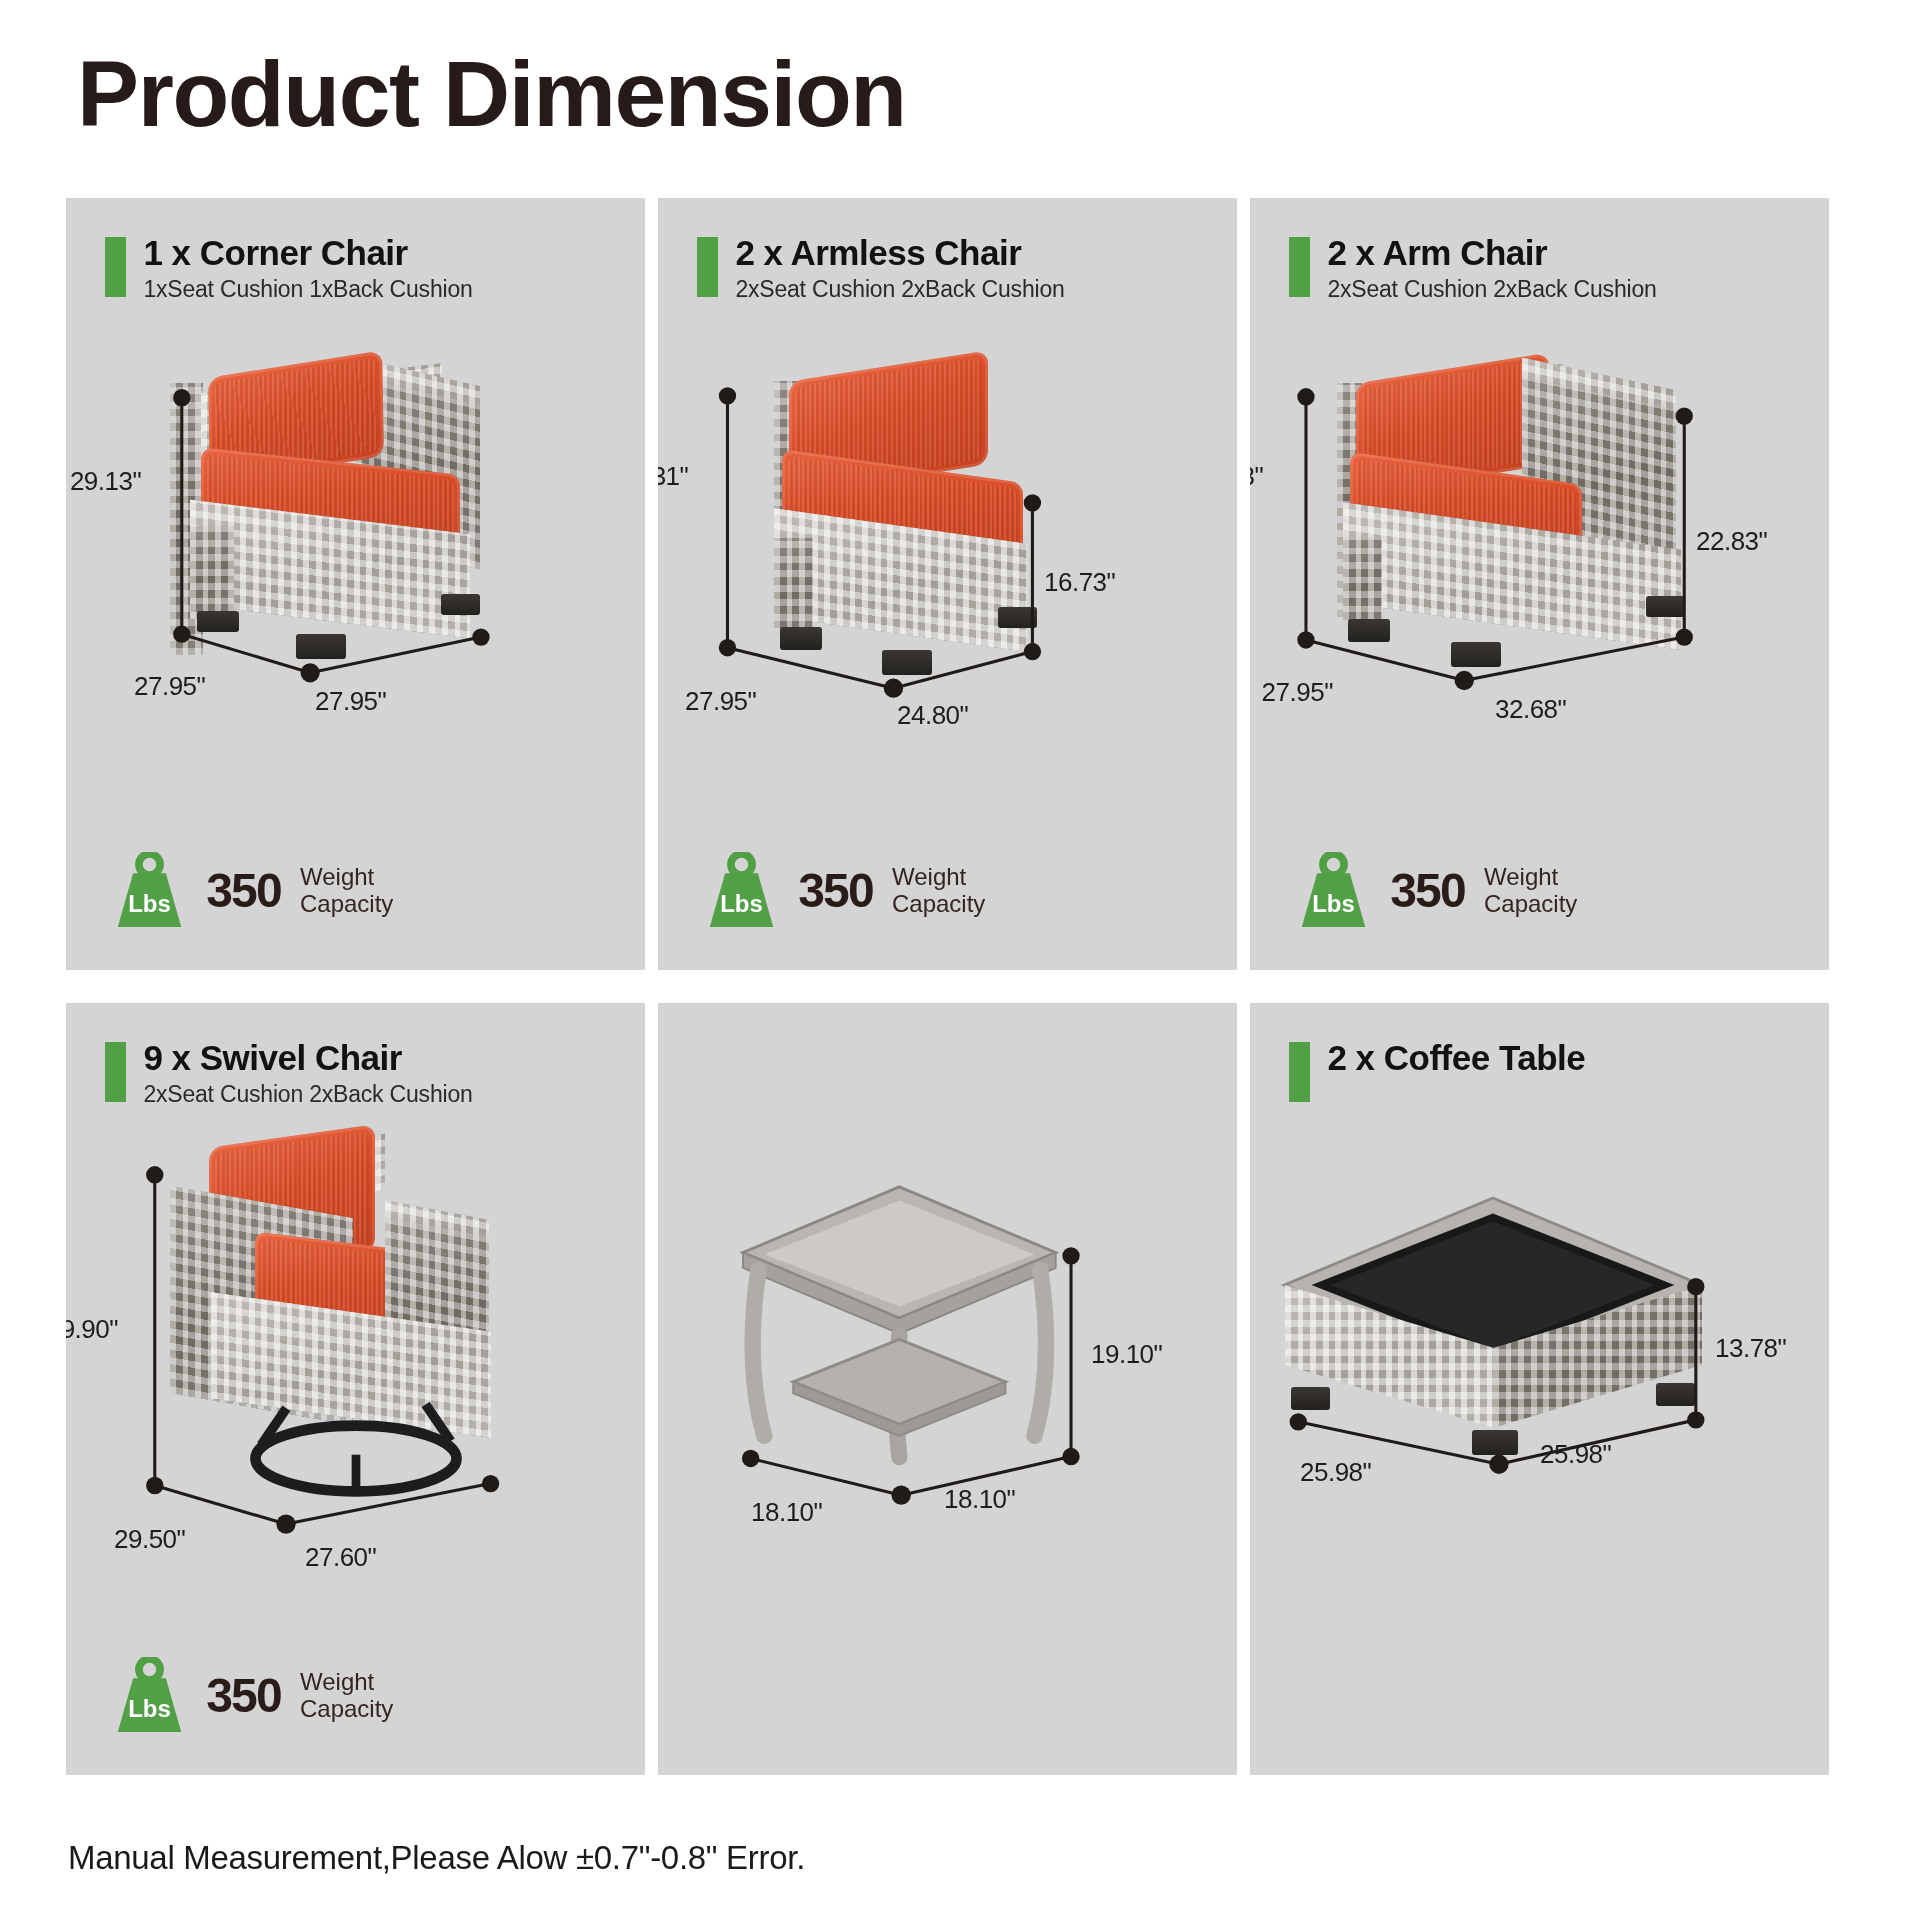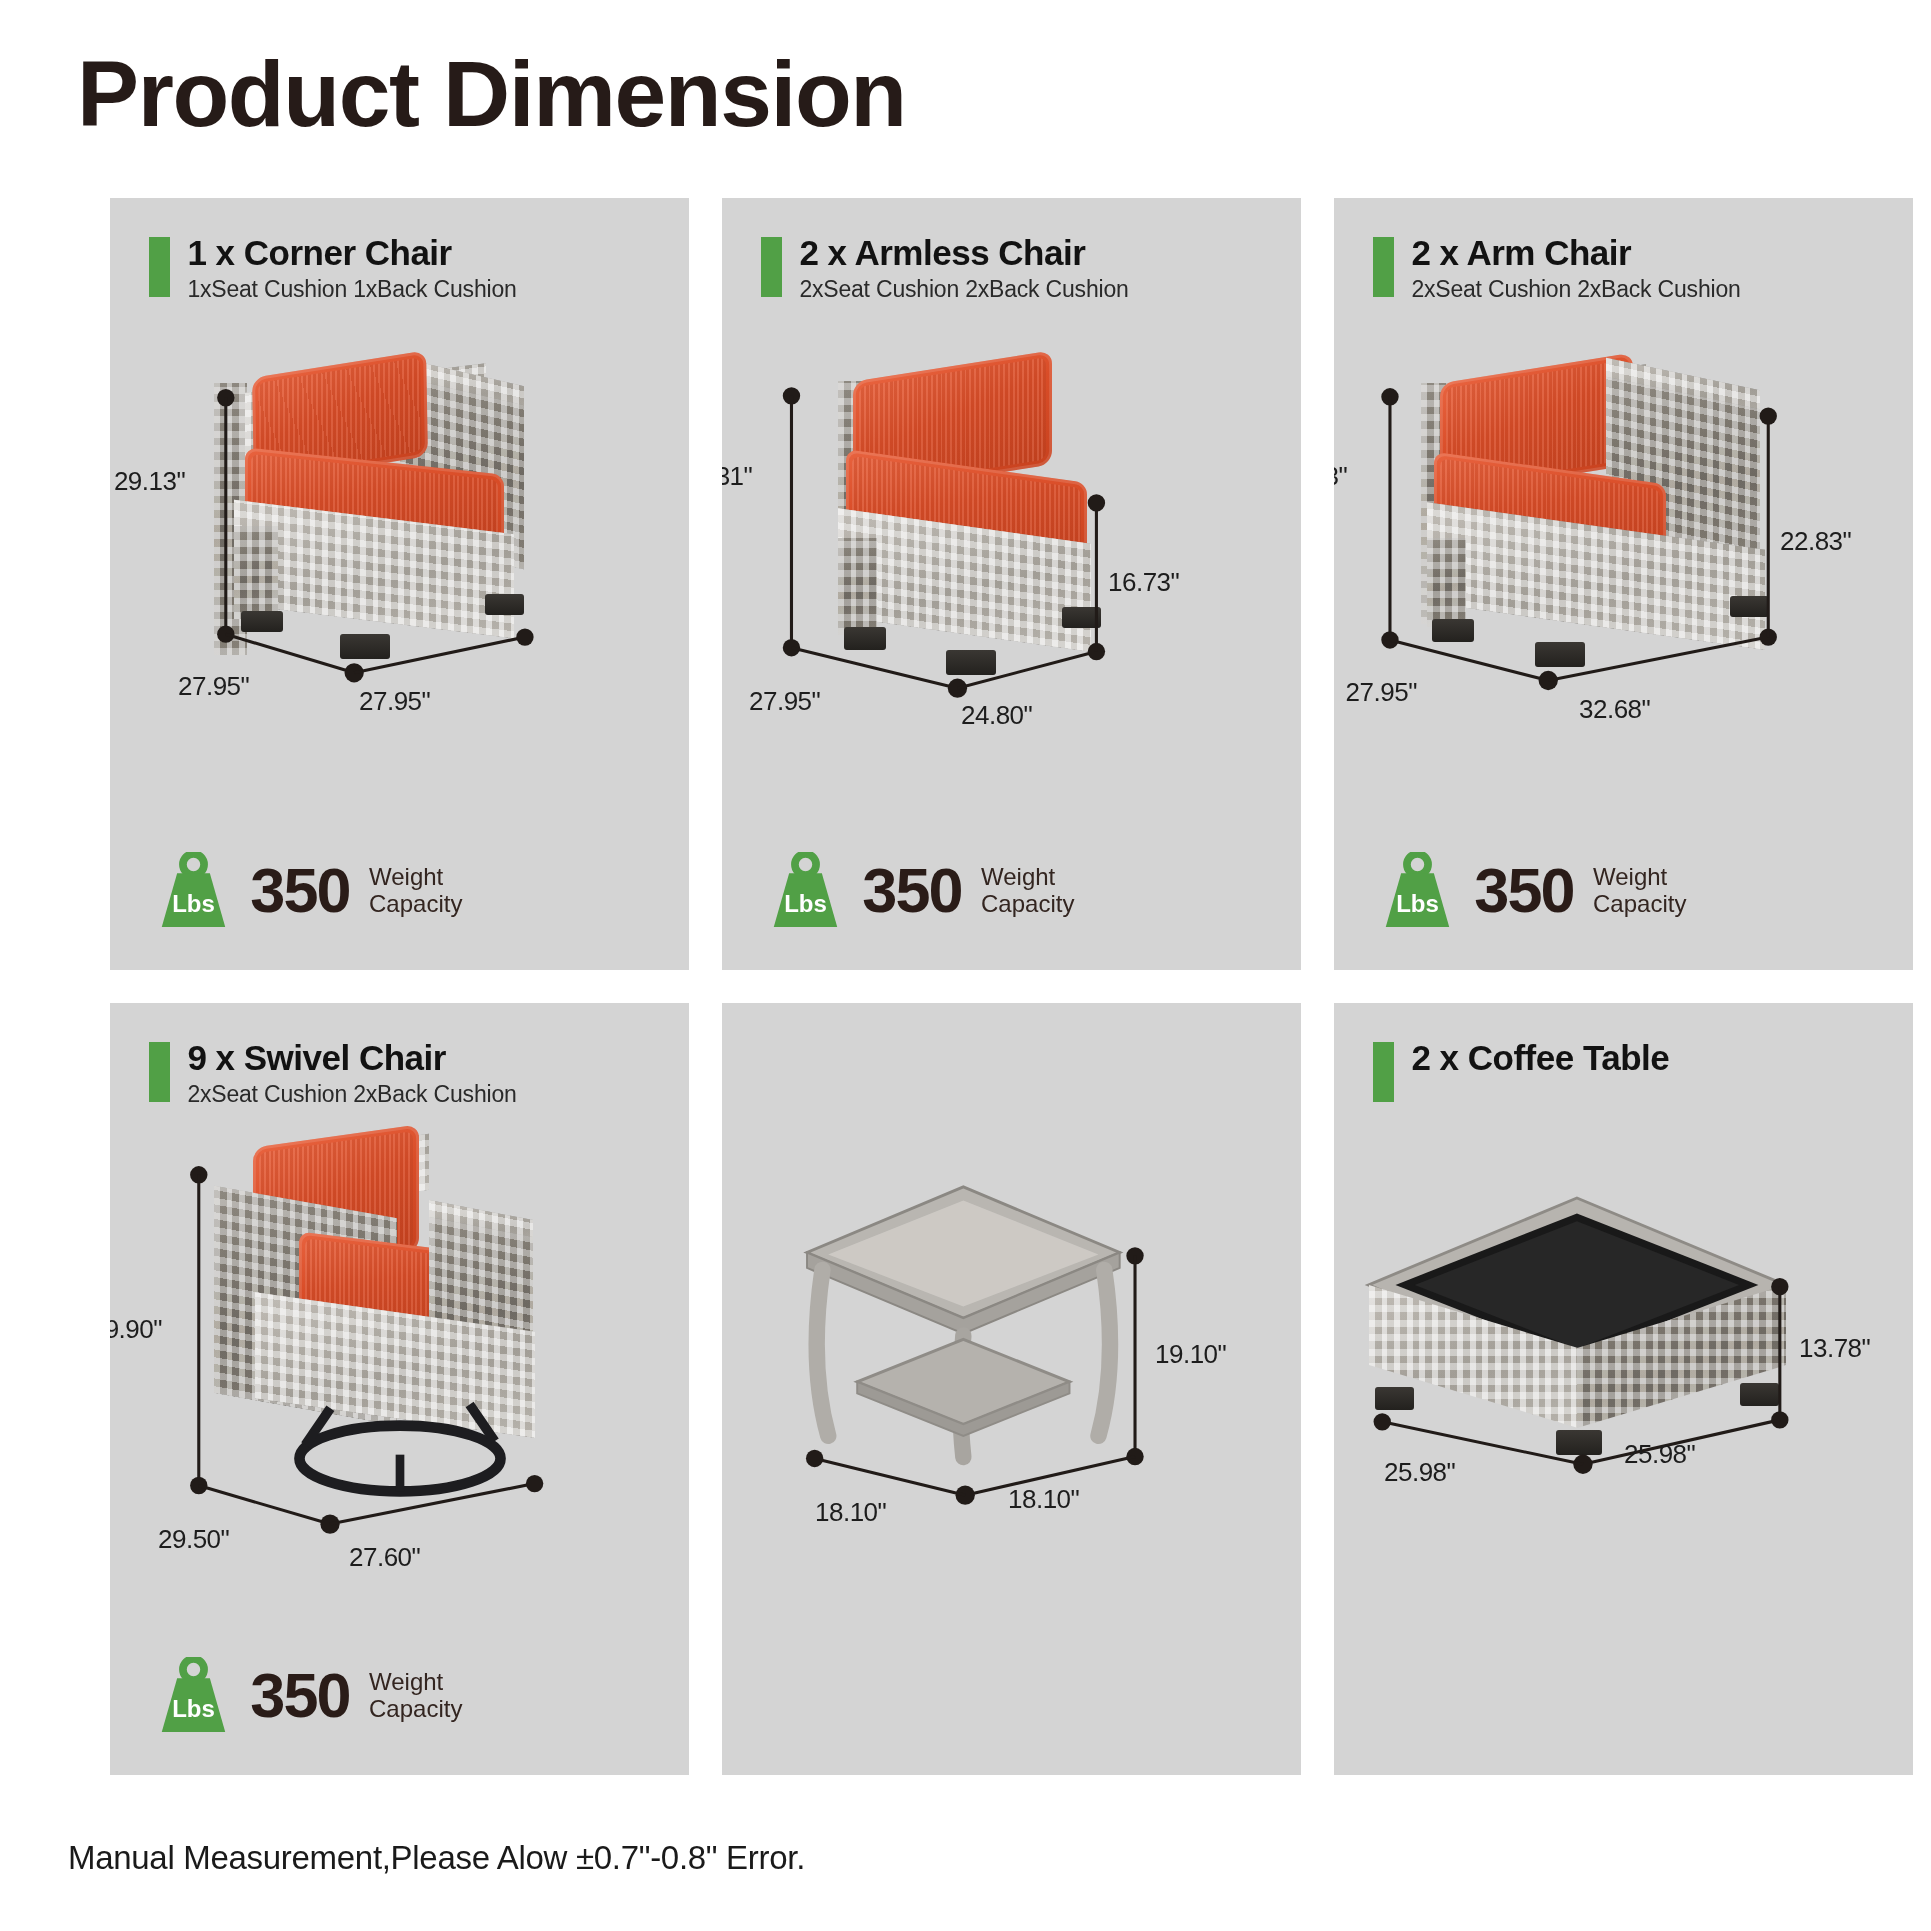--- a/index.html
+++ b/index.html
@@ -20,22 +20,21 @@
     color:#261b18; line-height:1.05;
   }
 
   
   .grid{
     position:absolute; left:66px; top:198px;
     width:1804px;
     display:grid;
     grid-template-columns:repeat(3, 579px);
     grid-template-rows:772px 772px;
-    gap:33px 33px;
-    margin-left:44px;
+    gap:33px 13px;
   }
   .card{
     background:#d4d4d4;
     position:relative;
     overflow:hidden;
   }
 
   
   .card-head{ position:absolute; left:39px; top:37px; display:flex; gap:17.4px; }
   .accent-bar{ width:21px; height:60px; background:#51a046; flex:none; margin-top:1.9px;}
@@ -45,21 +44,21 @@
     line-height:1.05; white-space:nowrap;
   }
   .card-sub{
     font-size:23px; color:#2a2a2a; font-weight:400; margin-top:3.9px;
     letter-spacing:-0.2px; white-space:nowrap;
   }
 
   
   .weight{ position:absolute; left:46px; bottom:41px; display:flex; align-items:center; gap:19.3px;}
   .w-icon{ width:75px; height:77px; position:relative; flex:none;}
-  .w-num{ font-size:63px; font-weight:bold; color:#2a1c18; letter-spacing:-1.9px; line-height:1;}
+  .w-num{ font-size:48px; font-weight:bold; color:#2a1c18; letter-spacing:-1.9px; line-height:1;}
   .w-lbl{ font-size:24px; color:#332520; line-height:1.12; font-weight:400;}
 
   
   .dimlabel{
     position:absolute; font-size:26px; color:#1d1d1d; white-space:nowrap;
     letter-spacing:-0.5px; font-weight:400;
   }
   .prodwrap{ position:absolute; }
   svg.dims{ position:absolute; left:0; top:0; overflow:visible; }
 

